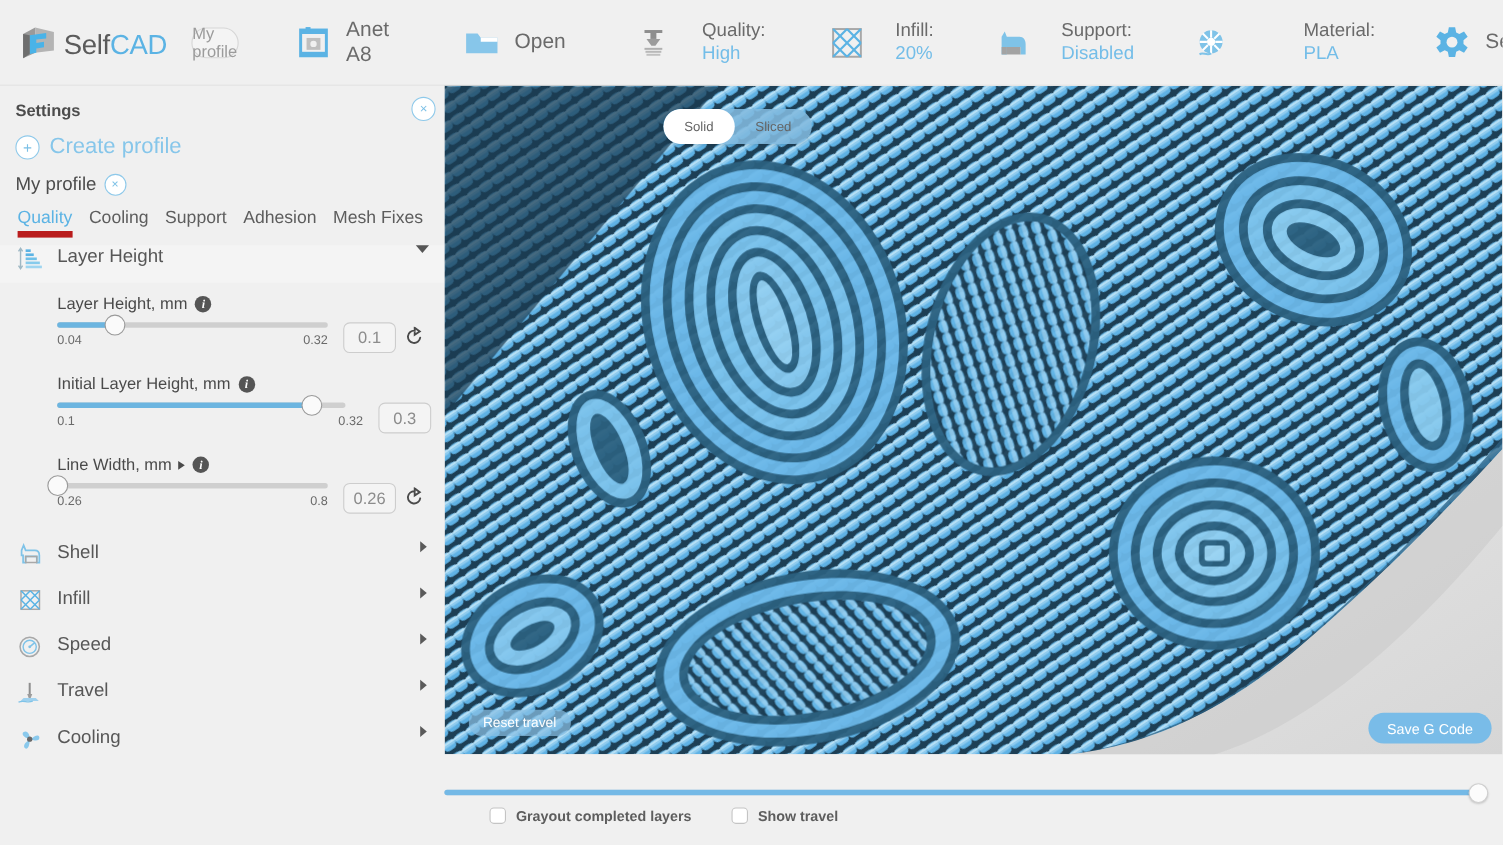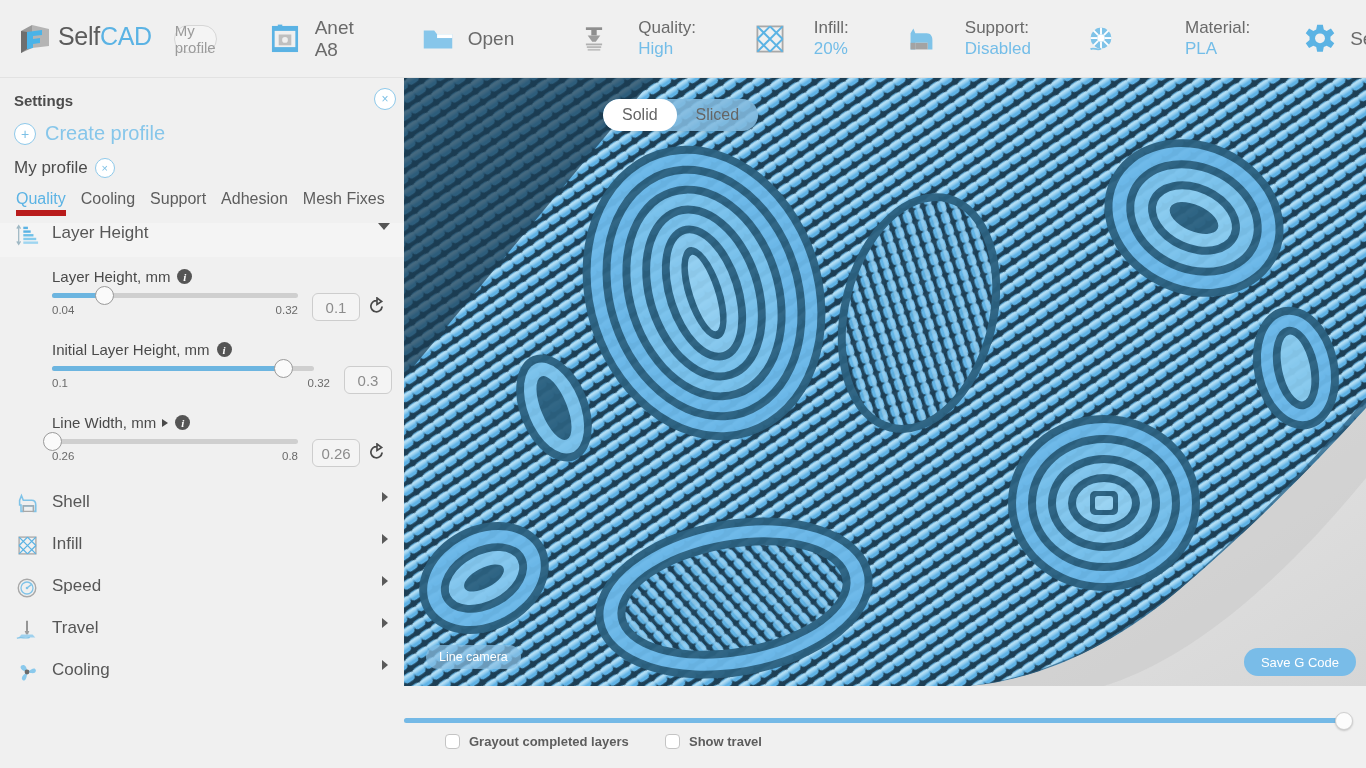--- a/index.html
+++ b/index.html
@@ -15,21 +15,21 @@
   
   #topbar {
     position: absolute; left: 0; top: 0; width: 1366px; height: 78px;
     background: #f0f0f0;
     display: flex; align-items: center;
   }
   #topbar::after {
     content: ""; position: absolute; left: 0; bottom: 0; width: 100%; height: 1px;
     background: #e2e2e2;
   }
-  .brand { display: flex; align-items: flex-start; margin-left: 18px; }
+  .brand { display: flex; align-items: flex-end; margin-left: 18px; }
   .brand-logo { width: 34px; height: 34px; margin-right: 6px; }
   .brand-text { font-size: 25px; letter-spacing: -0.3px; }
   .brand-self { color: #5b5b5b; }
   .brand-cad { color: #5bb3e4; }
 
   .profile-pill {
     margin-left: 22px;
     width: 142px; height: 28px;
     border: 1px solid #d6d6d6; border-radius: 15px;
     background: #f4f4f4;
@@ -146,21 +146,21 @@
   }
   #print-svg { position: absolute; left: 0; top: 0; width: 962px; height: 608px; display: block; }
 
   #view-toggle {
     position: absolute; left: 199px; top: 21px;
     height: 32px; border-radius: 16px; overflow: hidden;
     display: flex; background: rgba(130,185,222,0.88);
     box-shadow: 0 1px 3px rgba(0,0,0,0.14);
   }
   .seg { padding: 0 19px; height: 32px; display: flex; align-items: center;
-         font-size: 16px; color: #656565; }
+         font-size: 12px; color: #656565; }
   .seg.on { background: #ffffff; border-radius: 16px; }
 
   #reset-camera {
     position: absolute; left: 22px; bottom: 17px;
     height: 24px; padding: 0 13px; border-radius: 12px;
     background: rgba(137,191,227,0.72); color: #ffffff; font-size: 12.5px;
     display: flex; align-items: center;
   }
   #save-gcode {
     position: absolute; right: 10px; bottom: 10px;
@@ -640,21 +640,21 @@
       <path d="M962,330 C905,392 846,452 775,512 C716,562 646,600 566,608
                L700,608 C790,580 880,500 962,400 Z" fill="#c9c9c9" opacity="0.55"></path>
     </svg>
 
     <div id="view-toggle">
       <span class="seg on">Solid</span>
       <span class="seg">Sliced</span>
     </div>
 
     <div id="reset-camera">
-      <span>Line camera</span>
+      <span>Reset travel</span>
     </div>
 
     <div id="save-gcode">
       <span>Save G Code</span>
     </div>
   </div>
 
   <div id="bottom">
     <div id="layer-slider">
       <div id="layer-track">

